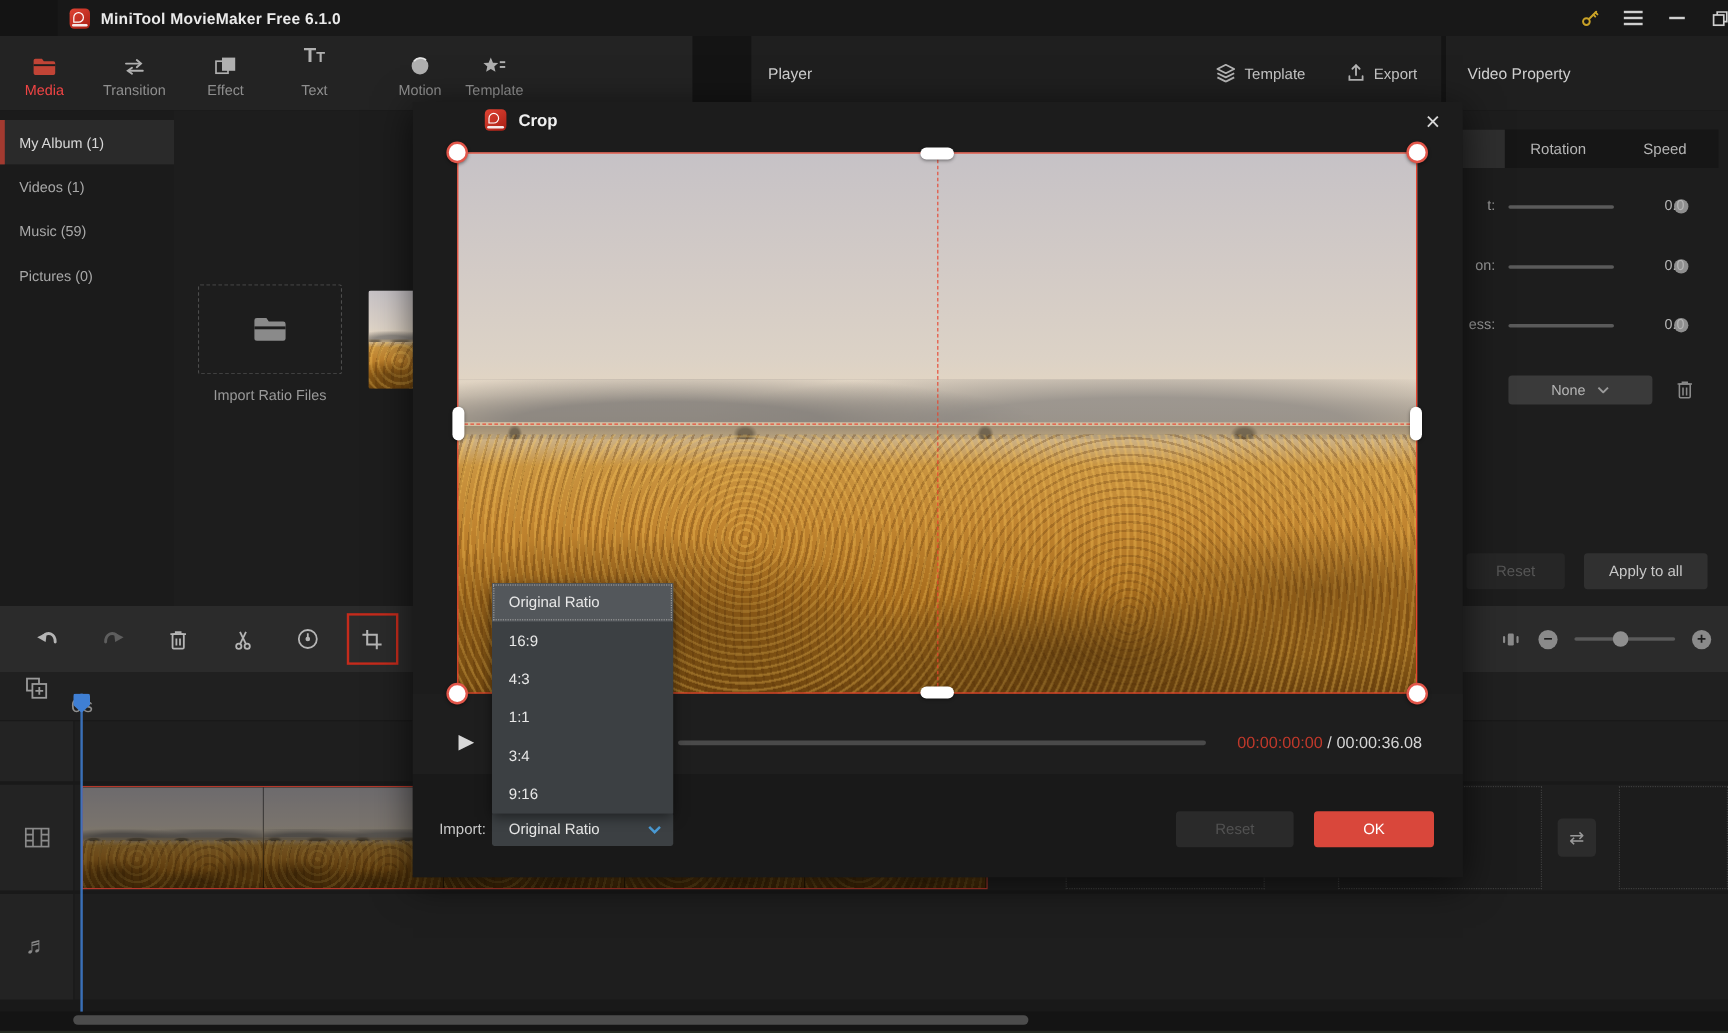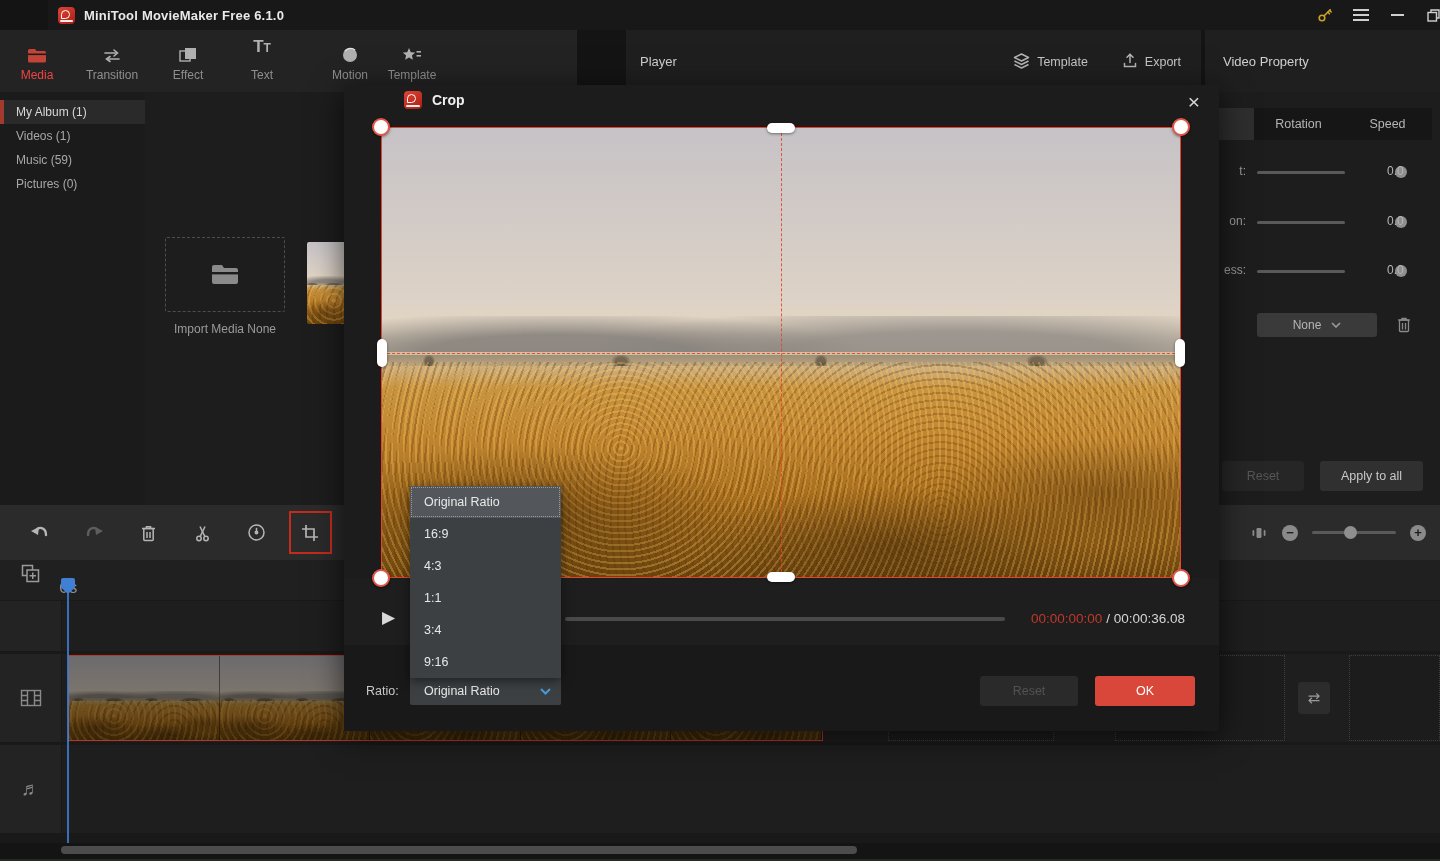--- a/index.html
+++ b/index.html
@@ -28,21 +28,21 @@
   .ribbon-tab.active .ricon { color:#c14436; }
   .ribbon-tab.active .rlabel { color:#ef4444; }
   #player-header { left:578px; top:30px; width:575px; height:62px; background:#1f1f1f; }
   #vp-header { left:1157px; top:30px; width:283px; height:62px; background:#1f1f1f; }
   .hdr-label { font-size:13px; color:#cfcfcf; }
   .hdr-action { display:flex; align-items:flex-end; gap:7px; font-size:12.5px; color:#c5c5c5; }
 
   
   #media-panel { left:0; top:92px; width:577px; height:413px; background:#1d1d1d; border-right:1px solid #141414; }
   #sidebar { position:absolute; left:0; top:0; width:145px; height:413px; background:#1b1b1b; }
-  .side-item { position:relative; height:24px; display:flex; align-items:center; padding-left:16px;
+  .side-item { position:relative; height:37px; display:flex; align-items:center; padding-left:16px;
                font-size:12px; color:#a8a8a8; }
   .side-item.active { background:#2a2a2a; color:#d8d8d8; }
   .side-item.active::before { content:""; position:absolute; left:0; top:0; bottom:0; width:4px; background:#a23a30; }
   #import-box { left:165px; top:145px; width:120px; height:75px; border:1px dashed #4d4d4d;
                 border-radius:2px; display:flex; align-items:center; justify-content:center; }
   #import-label { left:145px; top:230px; width:160px; text-align:center; font-size:12px; color:#9a9a9a; }
   #library-thumb { left:307px; top:150px; width:90px; height:82px; border-radius:2px; overflow:hidden; }
 
   
   #vp-panel { left:1157px; top:92px; width:283px; height:413px; background:#1d1d1d; }
@@ -329,21 +329,21 @@
     <div class="side-item">Pictures (0)</div>
   </div>
   <div id="import-box" class="abs">
     <span>
       <svg width="30" height="25" viewBox="0 0 30 25">
           <path fill="#8a8a8a" d="M2 5 Q2 3 4 3 H12 L14 6 H26 Q28 6 28 8 V20 Q28 22 26 22 H4 Q2 22 2 20 Z"></path>
           <rect x="2" y="10" width="26" height="2.4" fill="#1d1d1d"></rect>
         </svg>
     </span>
   </div>
-  <div id="import-label" class="abs">Import Media None</div>
+  <div id="import-label" class="abs">Import Ratio Files</div>
   <div id="library-thumb" class="abs">
     <div class="photo">
         <div class="mountains"></div>
         <div class="treeline"></div>
         <div class="field-tex"></div>
       </div>
   </div>
 </div>
 
 <div id="edit-toolbar" class="abs">
@@ -526,21 +526,21 @@
   </div>
 
   <div id="cd-play">▶</div>
   <div id="cd-progress"></div>
   <div id="cd-time">
     <span class="cur">00:00:00:00</span>
     <span class="sep"> </span><span class="sep">/</span><span class="sep"> </span>
     <span class="tot">00:00:36.08</span>
   </div>
 
-  <div id="ratio-label">Ratio:</div>
+  <div id="ratio-label">Import:</div>
   <div id="ratio-list">
     <div class="ratio-opt selected">Original Ratio</div>
     <div class="ratio-opt">16:9</div>
     <div class="ratio-opt">4:3</div>
     <div class="ratio-opt">1:1</div>
     <div class="ratio-opt">3:4</div>
     <div class="ratio-opt">9:16</div>
   </div>
   <div id="ratio-select">
     <span>Original Ratio</span>

